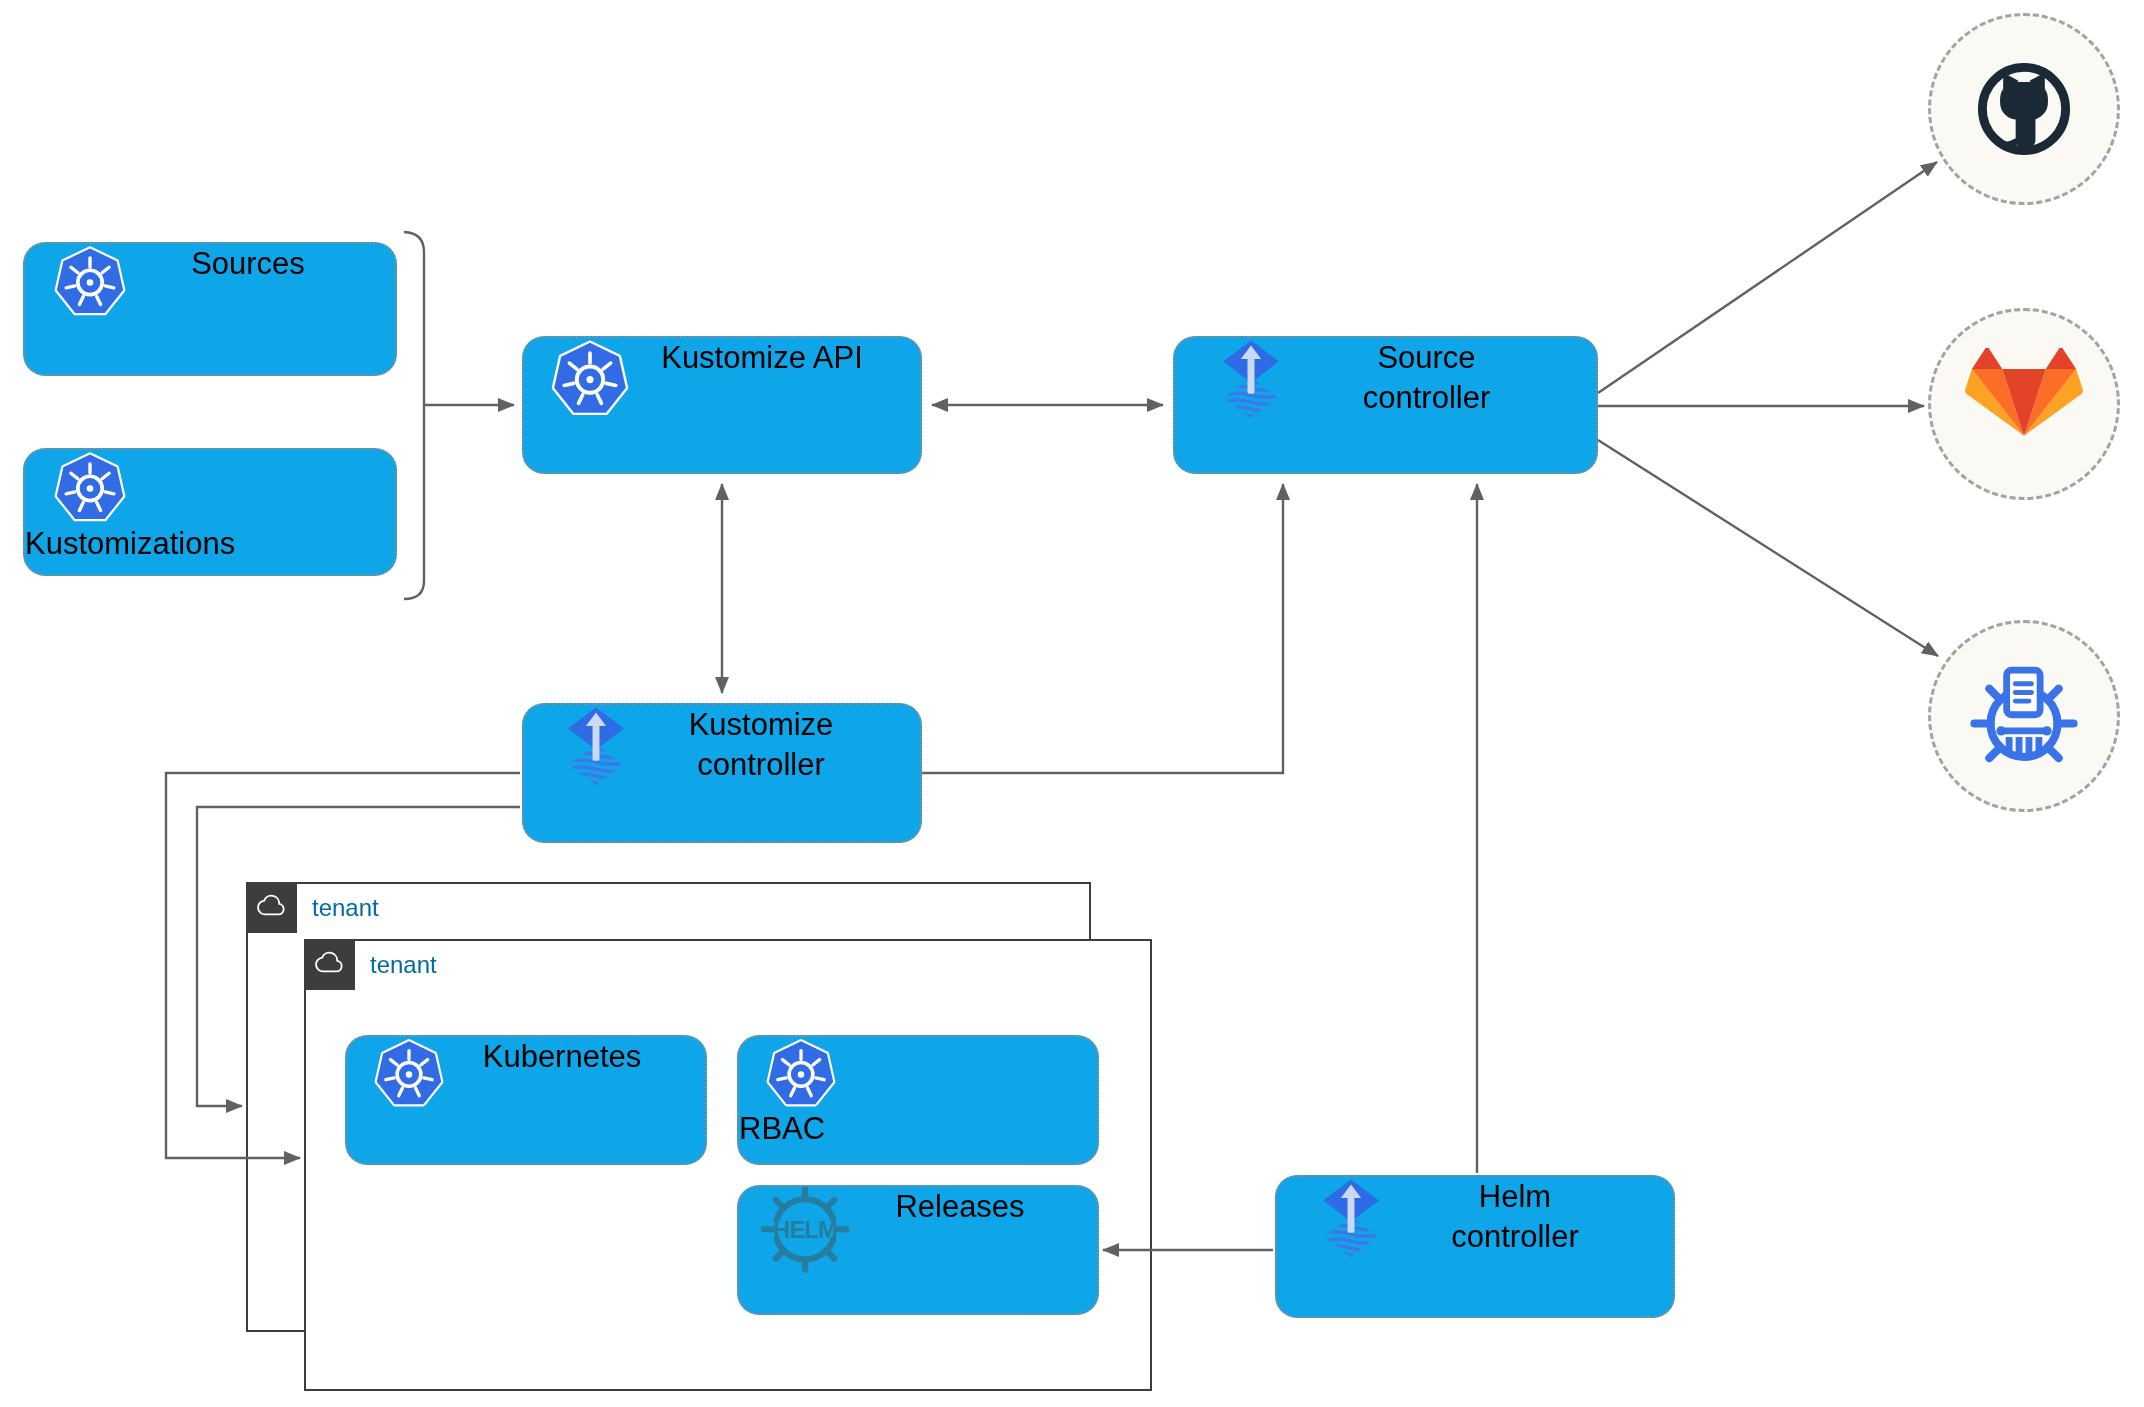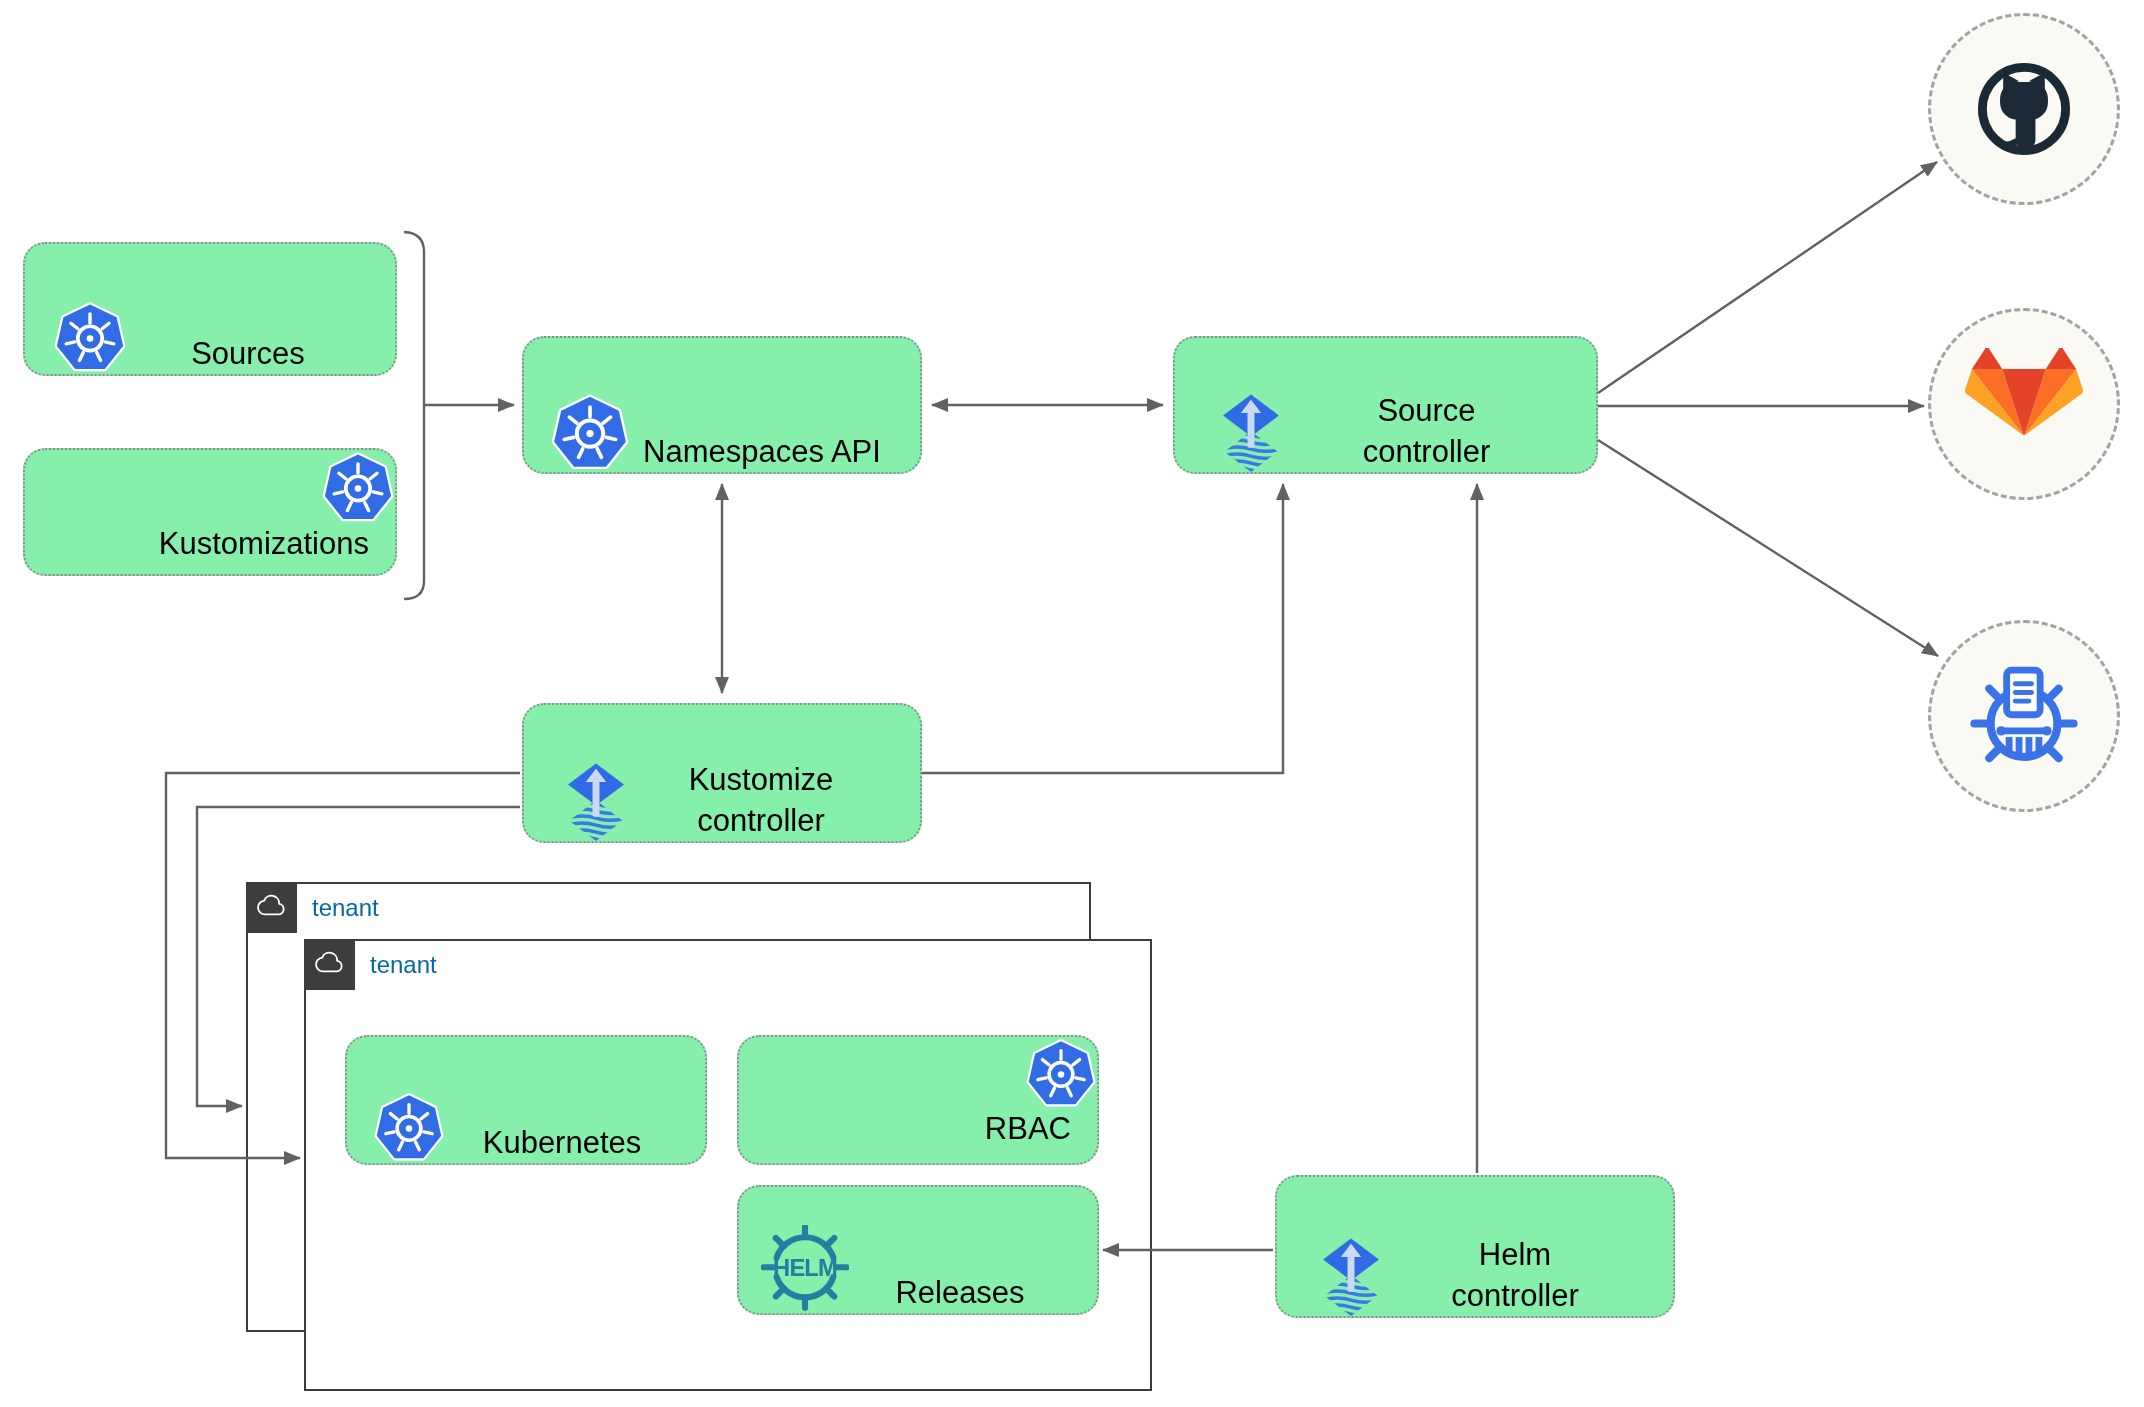--- a/index.html
+++ b/index.html
@@ -1,20 +1,20 @@
 <!DOCTYPE html>
 <html><head>
 <meta charset="utf-8">
 <style>
   html,body{margin:0;padding:0;background:#ffffff;}
   .canvas{position:relative;width:2144px;height:1407px;background:#fff;overflow:hidden;
           font-family:"Liberation Sans", sans-serif;}
   svg.overlay{position:absolute;left:0;top:0;width:2144px;height:1407px;z-index:6;pointer-events:none;}
-  .node{position:absolute;box-sizing:border-box;background:#86efac;border:2px dotted #8c8c8c;
-        border-radius:22px;display:flex;align-items:flex-end;z-index:3;}
+  .node{position:absolute;box-sizing:border-box;background:#0ea5e9;border:2px dotted #8c8c8c;
+        border-radius:22px;display:flex;align-items:flex-start;z-index:3;}
   .node .icon{flex:0 0 auto;display:flex;align-items:center;justify-content:center;}
   .node .label{flex:1 1 auto;text-align:center;font-size:31px;color:#000;line-height:1.3;
                white-space:pre-line;padding-right:26px;}
   .tenant{position:absolute;box-sizing:border-box;background:#ffffff;border:2px solid #3d3d3d;}
   .tenant-outer{z-index:1;}
   .tenant-inner{z-index:2;}
   .chip{position:absolute;left:-2px;top:-2px;width:51px;height:51px;background:#3d3d3d;
         display:flex;align-items:center;justify-content:center;}
   .tenant-label{position:absolute;left:64px;top:10px;font-size:24px;color:#0369a1;}
   .ext-circle{position:absolute;box-sizing:border-box;width:192px;height:192px;border-radius:50%;
@@ -168,21 +168,21 @@
       </span>
     <span class="label">Kustomizations</span>
   </div>
 
   <div class="node" style="left:522px;top:336px;width:400px;height:138px;">
     <span class="icon" style="margin-left:26px;">
       <svg width="80" height="80">
           <use href="#icon-k8s"></use>
         </svg>
       </span>
-    <span class="label">Namespaces API</span>
+    <span class="label">Kustomize API</span>
   </div>
 
   <div class="node" style="left:1173px;top:336px;width:425px;height:138px;">
     <span class="icon" style="margin-left:44px;">
       <svg width="64" height="80">
           <use href="#icon-flux"></use>
         </svg>
       </span>
     <span class="label">Source
 controller</span>

